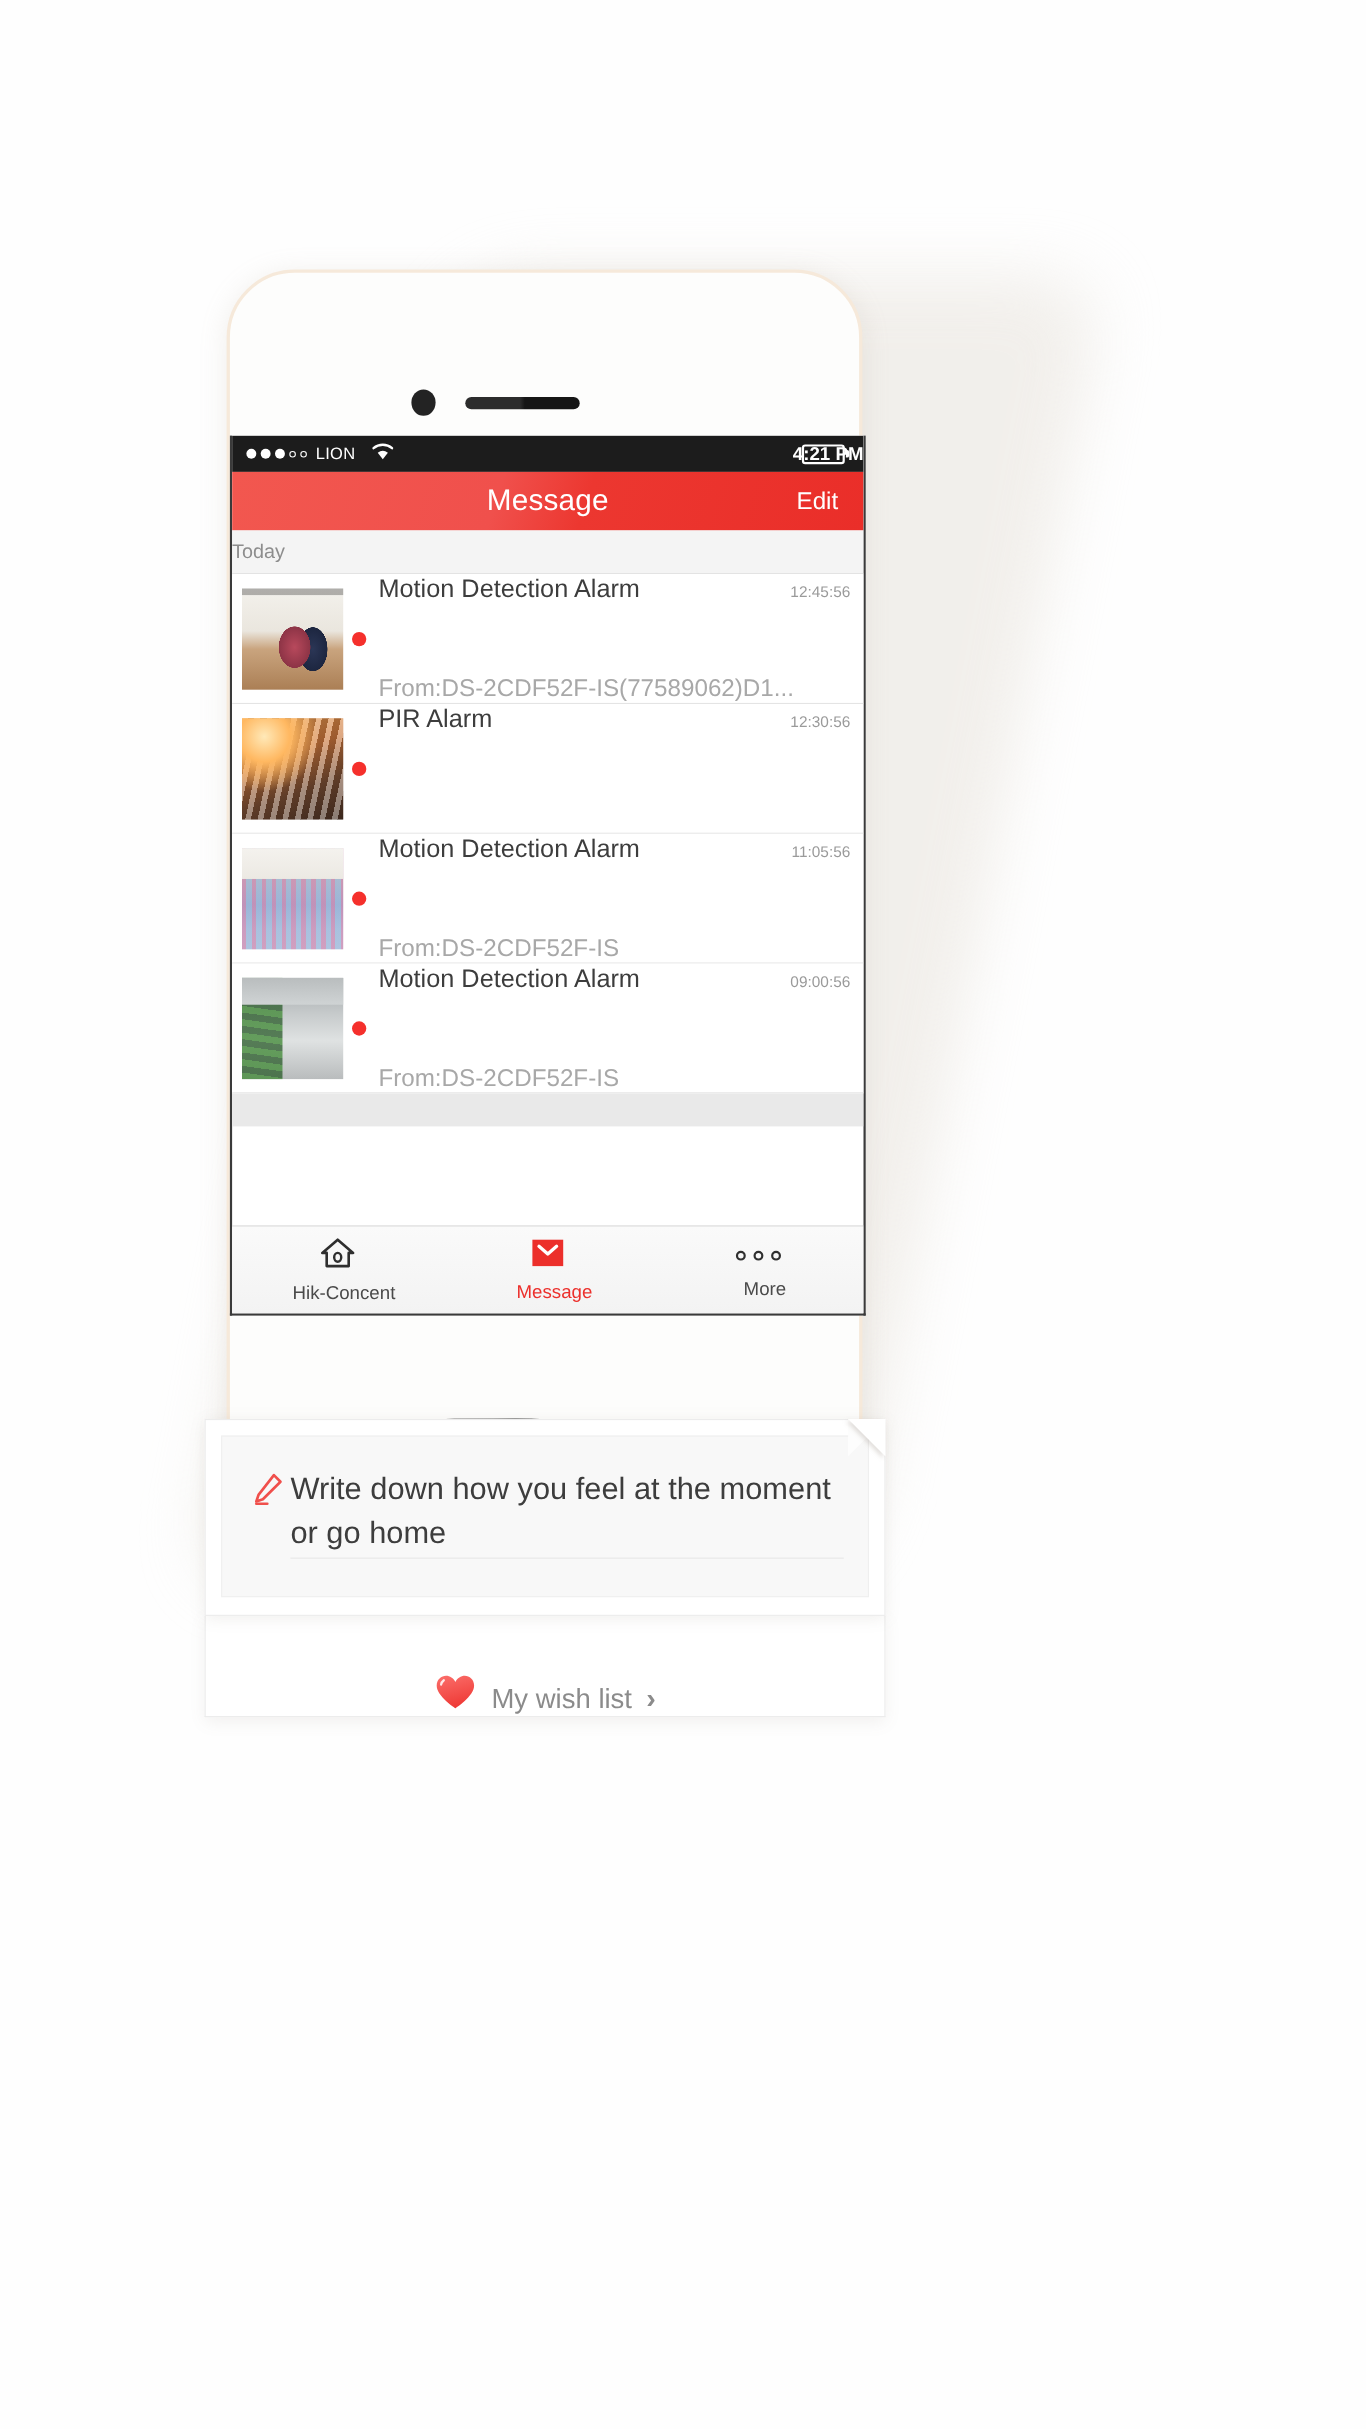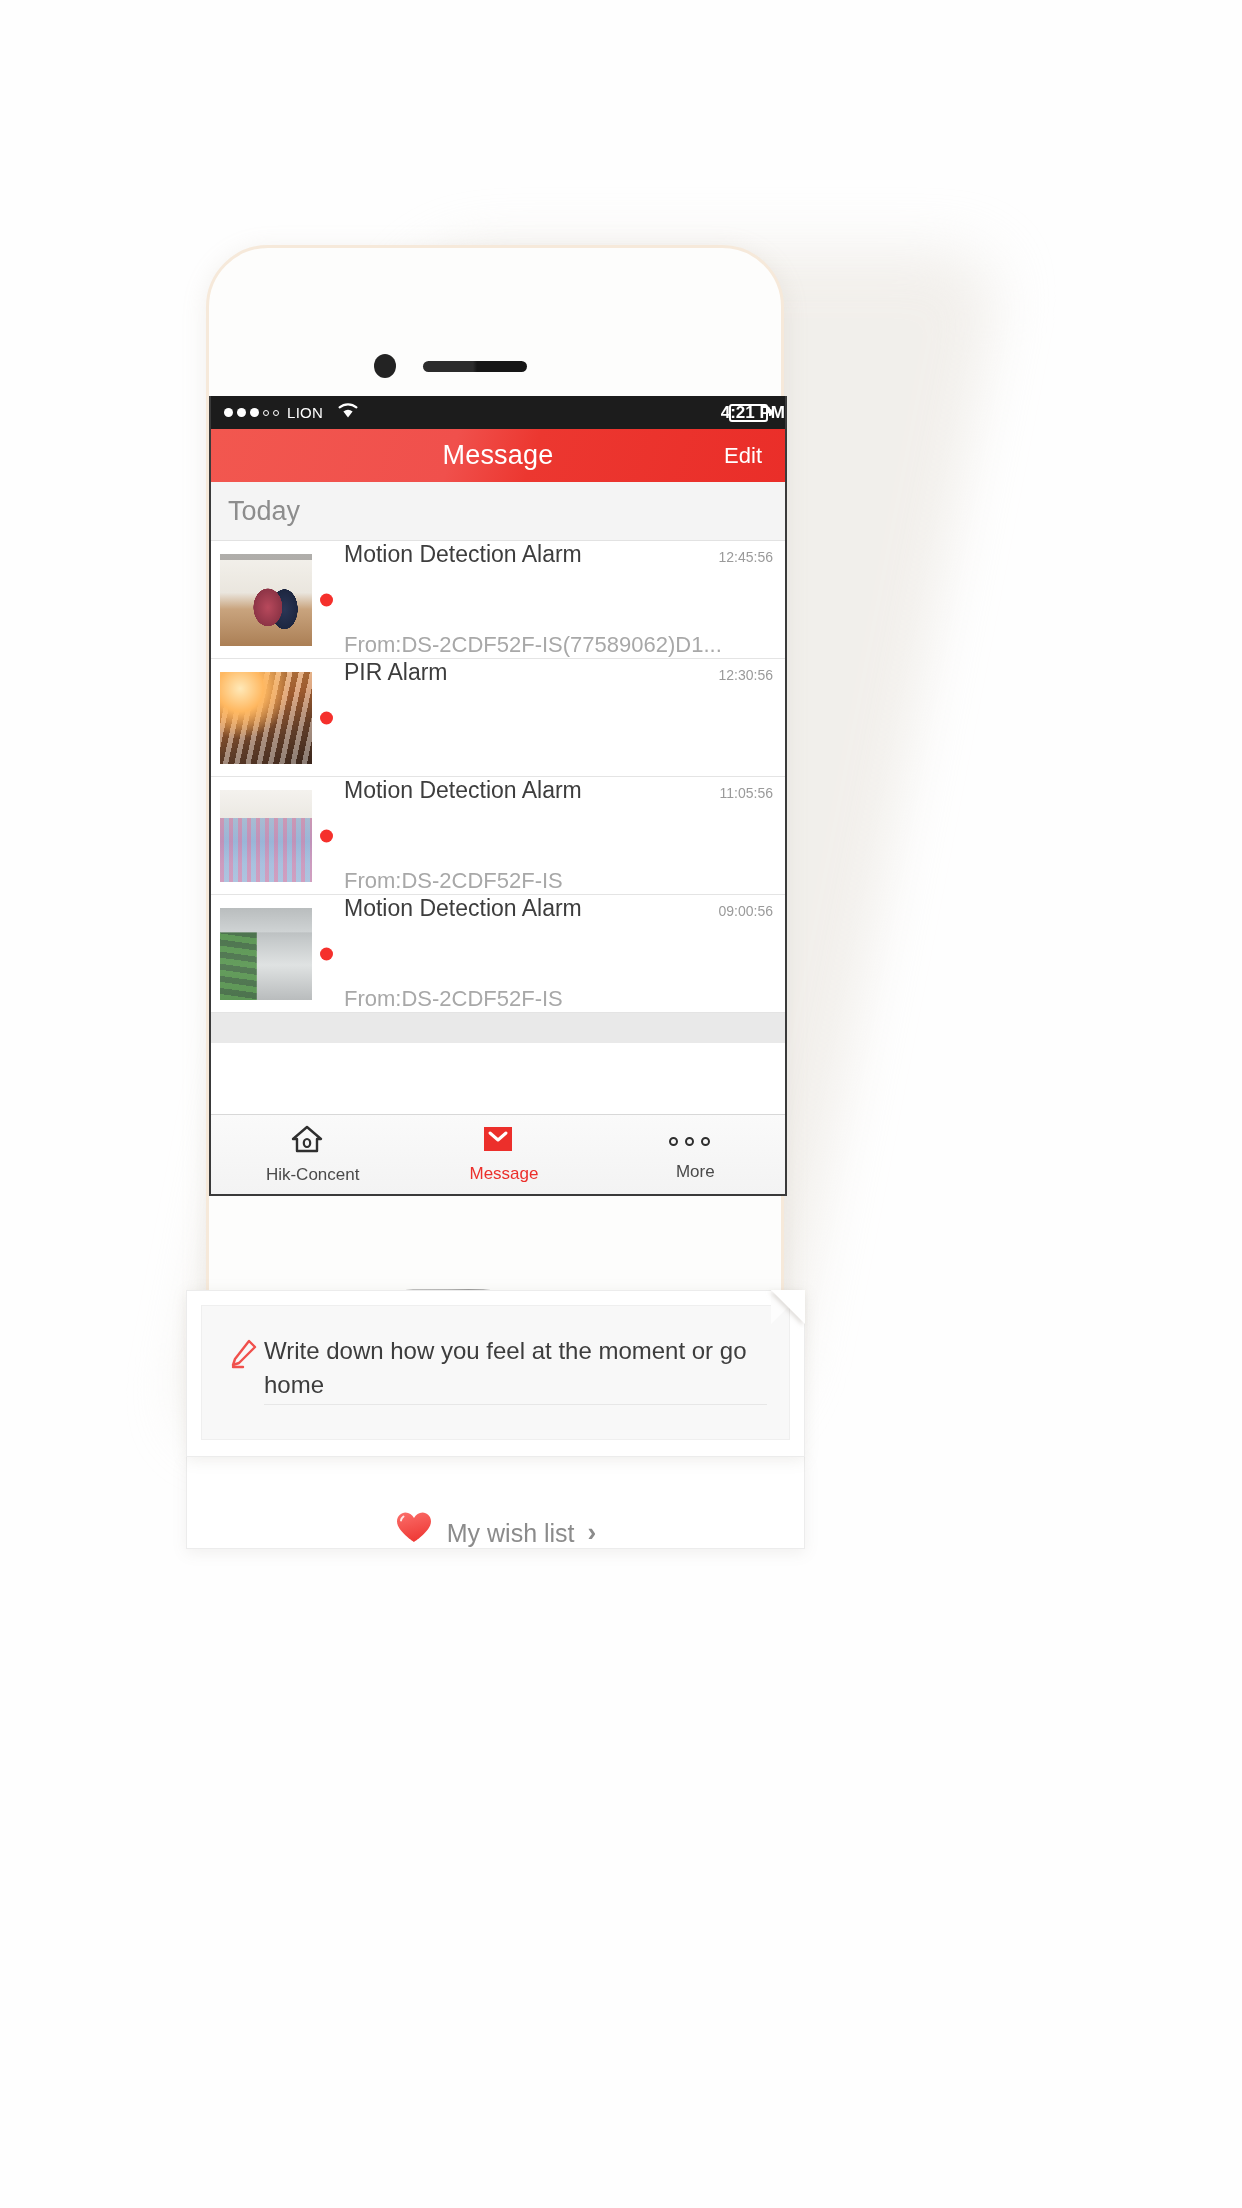--- a/index.html
+++ b/index.html
@@ -101,23 +101,23 @@
     position: relative;
   }
   #nav-title { color: #fff; font-size: 27px; font-weight: normal; letter-spacing: .2px; }
   #edit-button {
     position: absolute; right: 23px; top: 50%; transform: translateY(-50%);
     color: #fff; font-size: 22px; cursor: pointer;
   }
 
   
   #section-today {
-    height: 59px; background: #f4f4f4;
-    display: flex; align-items: center; padding-left: 17px;
-    color: #8d8d8d; font-size: 27px;
+    height: 40px; background: #f4f4f4;
+    display: flex; align-items: center; 
+    color: #8d8d8d; font-size: 18px;
     border-bottom: 1px solid #e2e2e2;
   }
 
   
   #message-list { background: #fff; }
   .msg-row {
     display: flex; align-items: stretch;
     height: 118px; position: relative;
     border-bottom: 1px solid #e4e4e4;
     background: #fff;
@@ -186,21 +186,21 @@
     box-shadow: 0 3px 14px rgba(130,120,110,.13);
   }
   #note-inner {
     background: #f8f8f8;
     border: 1px solid #efefef;
     padding: 28px 22px 34px 22px;
   }
   #note-line { display: flex; align-items: flex-start; }
   #pencil-icon { width: 40px; min-width: 40px; margin-top: 2px; }
   #note-text {
-    font-size: 24px; color: #3d3d3d; line-height: 1.42;
+    font-size: 28px; color: #3d3d3d; line-height: 1.42;
     border-bottom: 1px solid #e7e7e7;
     padding-bottom: 2px;
     flex: 1;
   }
   #note-fold {
     position: absolute; right: -1px; top: -1px;
     width: 0; height: 0;
     border-left: 34px solid rgba(0,0,0,0);
     border-top: 34px solid #ffffff;
     filter: drop-shadow(-2px 2px 2px rgba(150,140,130,.28));

